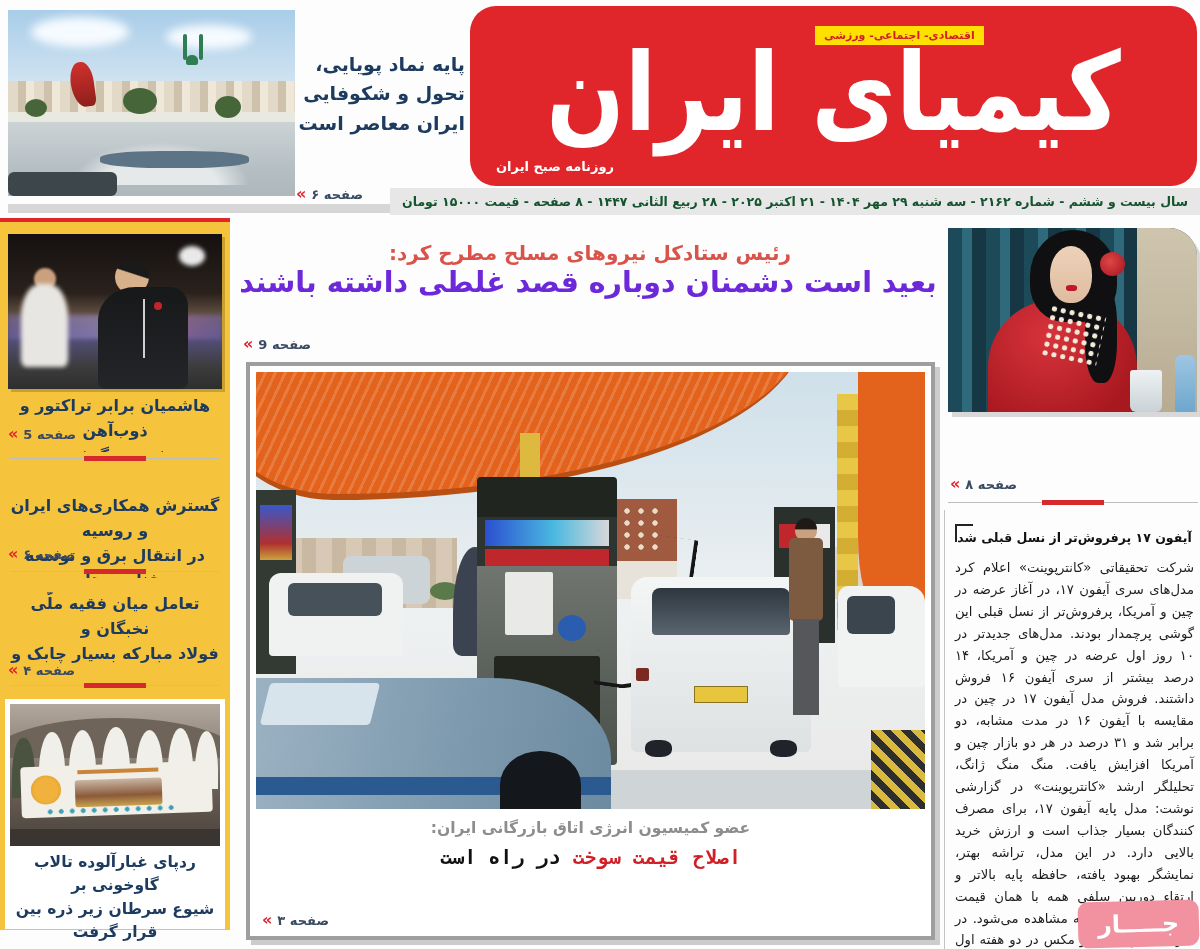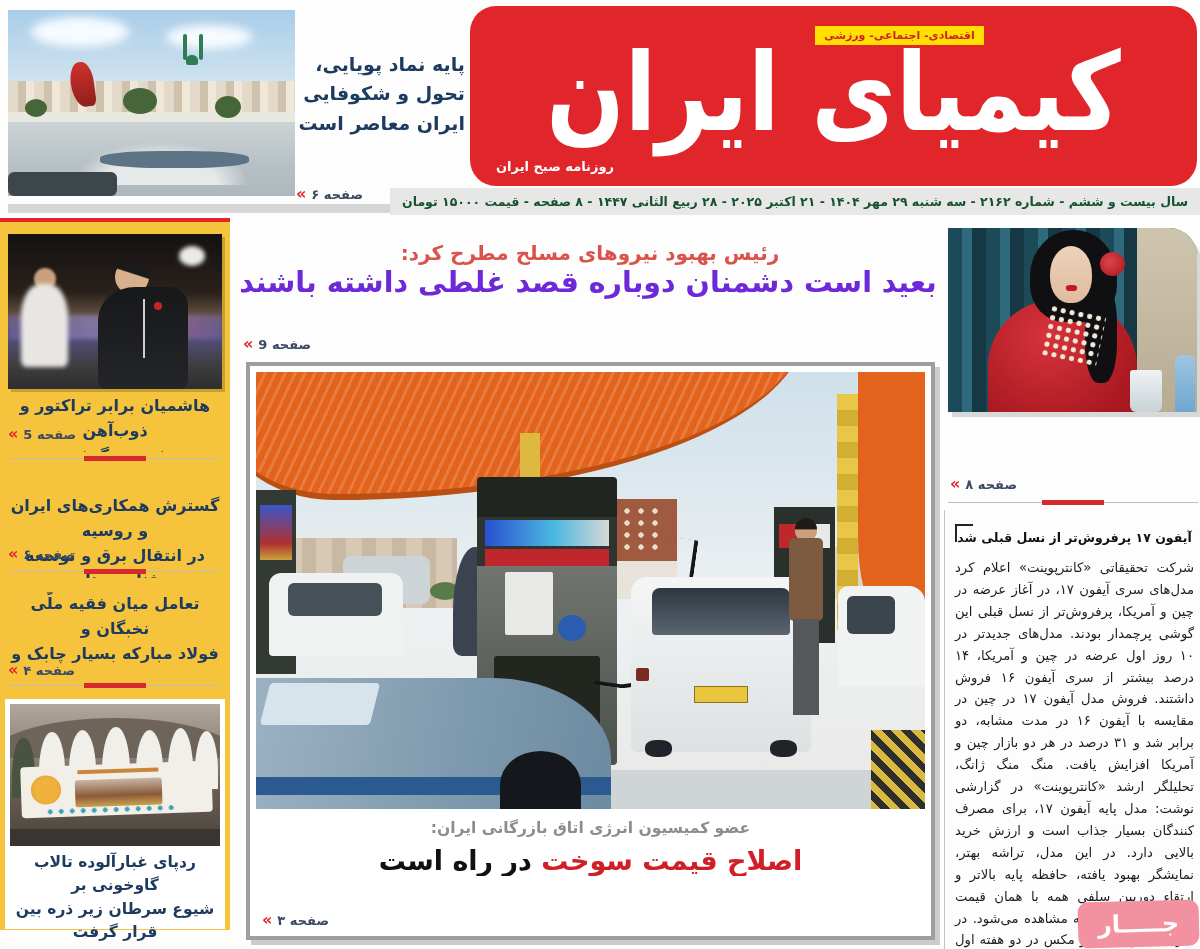--- a/index.html
+++ b/index.html
@@ -126,21 +126,21 @@
   .g-man-torso{left:79.6%;top:38%;width:5.2%;height:19%;background:#7d5b41;border-radius:5px;}
   .g-man-legs{left:80.2%;top:56.5%;width:4%;height:22%;background:#55575a;}
   .g-truck{left:-2%;top:70%;width:55%;height:32%;background:linear-gradient(100deg,#9db3c4,#7d99ad 60%,#6c8aa0);border-radius:10px 120px 0 0/10px 80px 0 0;}
   .g-windshield{left:6%;top:4%;width:30%;height:30%;background:#d7e4ec;transform:skewX(-14deg);border-radius:4px;}
   .g-stripe{left:0;bottom:16%;width:100%;height:13%;background:#2a5a8f;}
   .g-arch{right:8%;bottom:0;width:22%;height:48%;background:#14181c;border-radius:50% 50% 0 0;}
   .g-ground{left:0;bottom:0;width:100%;height:9%;background:#cfd4d6;}
   .g-curb{right:0;bottom:0;width:8%;height:18%;background:repeating-linear-gradient(45deg,#d9ba3e 0 7px,#2e2e2e 7px 14px);}
 
   .fuel-caption{margin-top:10px;color:#8d8d8d;font-weight:bold;font-size:15.5px;text-align:center;white-space:nowrap;overflow:hidden;}
-  .fuel-head{margin-top:8px;font-size:27px;font-weight:bold;text-align:center;white-space:nowrap;overflow:hidden;}
+  .fuel-head{margin-top:8px;font-size:20px;font-weight:bold;text-align:center;white-space:nowrap;overflow:hidden;font-family:Liberation Mono, monospace;}
   .fuel-head .hl-red{color:#d01f26;}
   .fuel-head .hl-black{color:#111111;}
   .fuel-ref{position:absolute;left:12px;bottom:8px;}
 
   
   .actress-photo{left:948px;top:228px;width:249px;height:184px;border-radius:0 28px 0 0;
                  background:repeating-linear-gradient(90deg,#1d4a58 0 14px,#2f6a7c 14px 24px,#163844 24px 38px);
                  box-shadow:4px 5px 0 #d8d8d8;}
   .a-wall{right:0;top:0;width:24%;height:100%;background:linear-gradient(180deg,#cfc5ae,#b7ab92);}
   .a-body{left:16%;bottom:-5%;width:60%;height:66%;background:radial-gradient(circle at 40% 30%,#d7333c,#a8181f 78%);border-radius:45% 45% 8px 8px/55% 55% 8px 8px;}
@@ -264,21 +264,21 @@
       </div>
       <div class="wl-head">ردپای غبارآلوده تالاب گاوخونی بر
 شیوع سرطان زیر ذره بین قرار گرفت</div>
       <div class="pref wl-ref">
         <span class="mk">«</span>
         <span class="pl">صفحه ۴</span>
       </div>
     </div>
   </div>
 
-  <div class="abs lead-kicker">رئیس بهبود نیروهای مسلح مطرح کرد:</div>
+  <div class="abs lead-kicker">رئیس ستادکل نیروهای مسلح مطرح کرد:</div>
   <div class="abs lead-head" style="font-size: 28.5px;">بعید است دشمنان دوباره قصد غلطی داشته باشند</div>
   <div class="abs pref lead-ref">
     <span class="mk">«</span>
     <span class="pl">صفحه 9</span>
   </div>
 
   <div class="abs fuel-box">
     <div class="gas-scene">
       <div class="abs g-bldg-l"></div>
       <div class="abs g-bldg-m"></div>

